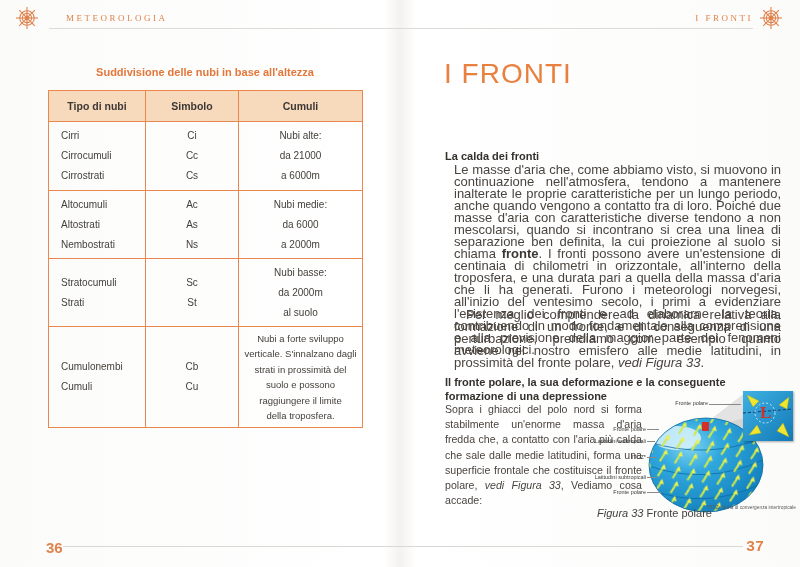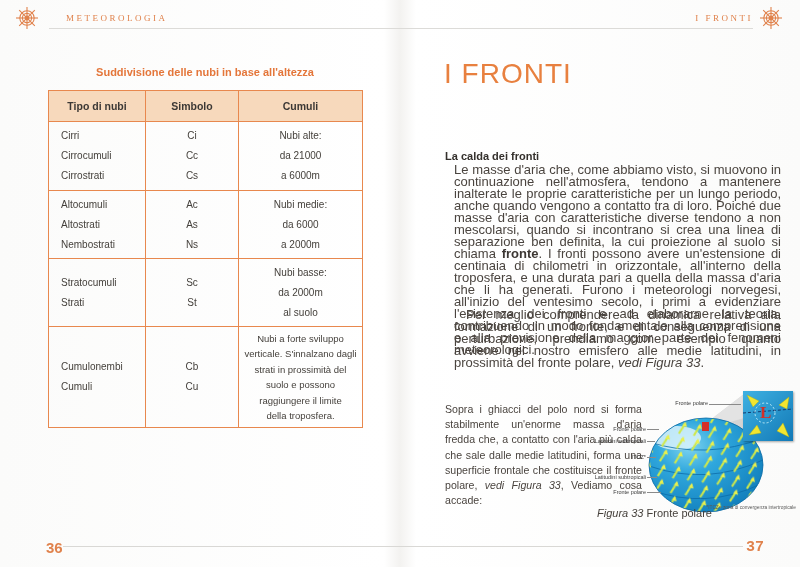--- a/index.html
+++ b/index.html
@@ -185,20 +185,21 @@
 
   <div class="rp">
     <div class="rp-title">I FRONTI</div>
 
     <div class="sec-h h1">La calda dei fronti</div>
 
     <div class="bodytext p1"><span>Le masse d'aria che, come abbiamo visto, si muovono in continuazione nell'atmosfera, tendono a mantenere inalterate le proprie caratteristiche per un lungo periodo, anche quando vengono a contatto tra di loro. Poiché due masse d'aria con caratteristiche diverse tendono a non mescolarsi, quando si incontrano si crea una linea di separazione ben definita, la cui proiezione al suolo si chiama </span><b>fronte</b><span>. I fronti possono avere un'estensione di centinaia di chilometri in orizzontale, all'interno della troposfera, e una durata pari a quella della massa d'aria che li ha generati. Furono i meteorologi norvegesi, all'inizio del ventesimo secolo, i primi a evidenziare l'esistenza dei fronti e ad elaborarne la teoria, contribuendo in modo fondamentale alla comprensione e alla previsione della maggior parte dei fenomeni meteorologici.</span></div>
 
     <div class="bodytext p2"><span>Per meglio comprendere la dinamica relativa alla formazione di un fronte, e di conseguenza di una perturbazione, prendiamo come esempio quanto avviene nel nostro emisfero alle medie latitudini, in prossimità del fronte polare, </span><span class="it">vedi Figura 33</span><span>.</span></div>
 
+    <div class="sec-h h2">Il fronte polare, la sua deformazione e la conseguente formazione di una depressione</div>
 
     <div class="col-left"><span>Sopra i ghiacci del polo nord si forma stabilmente un'enorme massa d'aria fredda che, a contatto con l'aria più calda che sale dalle medie latitudini, forma una superficie frontale che costituisce il fronte polare, </span><span class="it">vedi Figura 33</span><span>, Vediamo cosa accade:</span></div>
 
     <div class="fig">
 
       <svg class="cone" viewBox="0 0 208 128">
         <polygon points="113,36 152,6 152,54 121,47" fill="#cfcfcf" opacity="0.9"></polygon>
         <polygon points="113,36 152,6 152,30 118,40" fill="#e4e4e4" opacity="0.9"></polygon>
       </svg>
 

